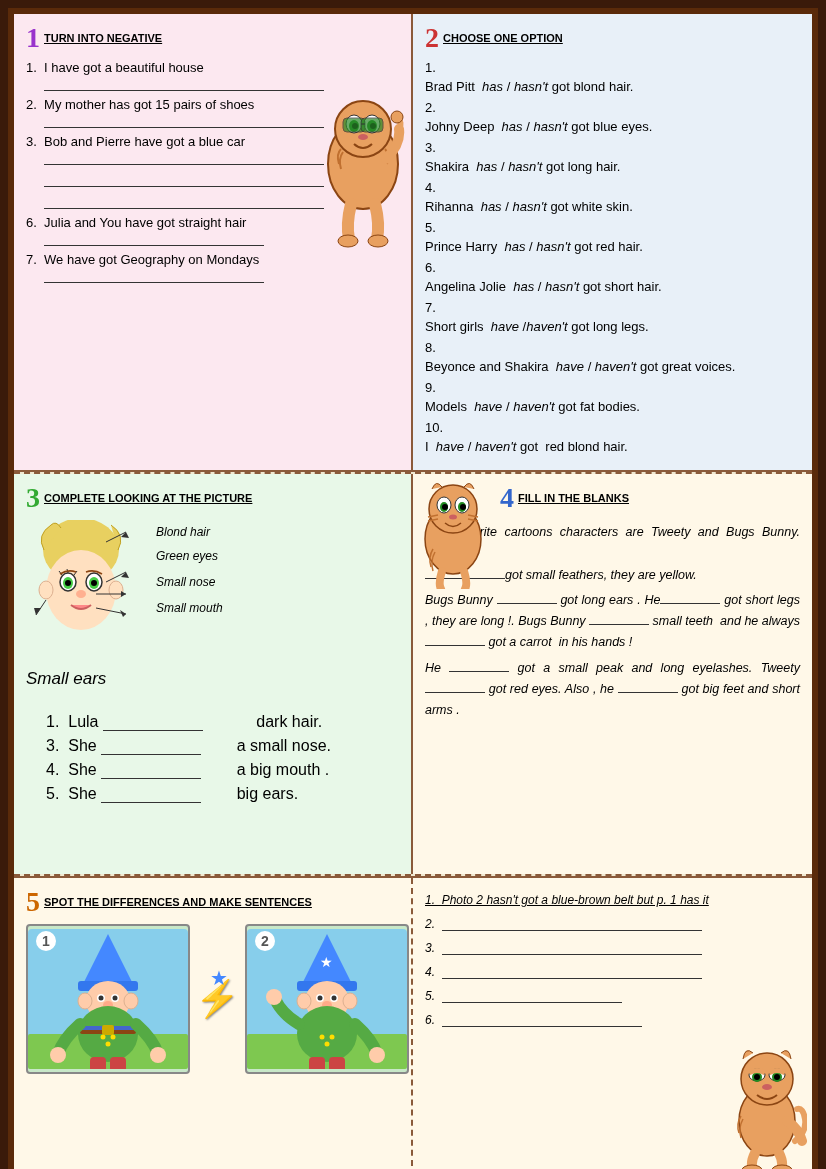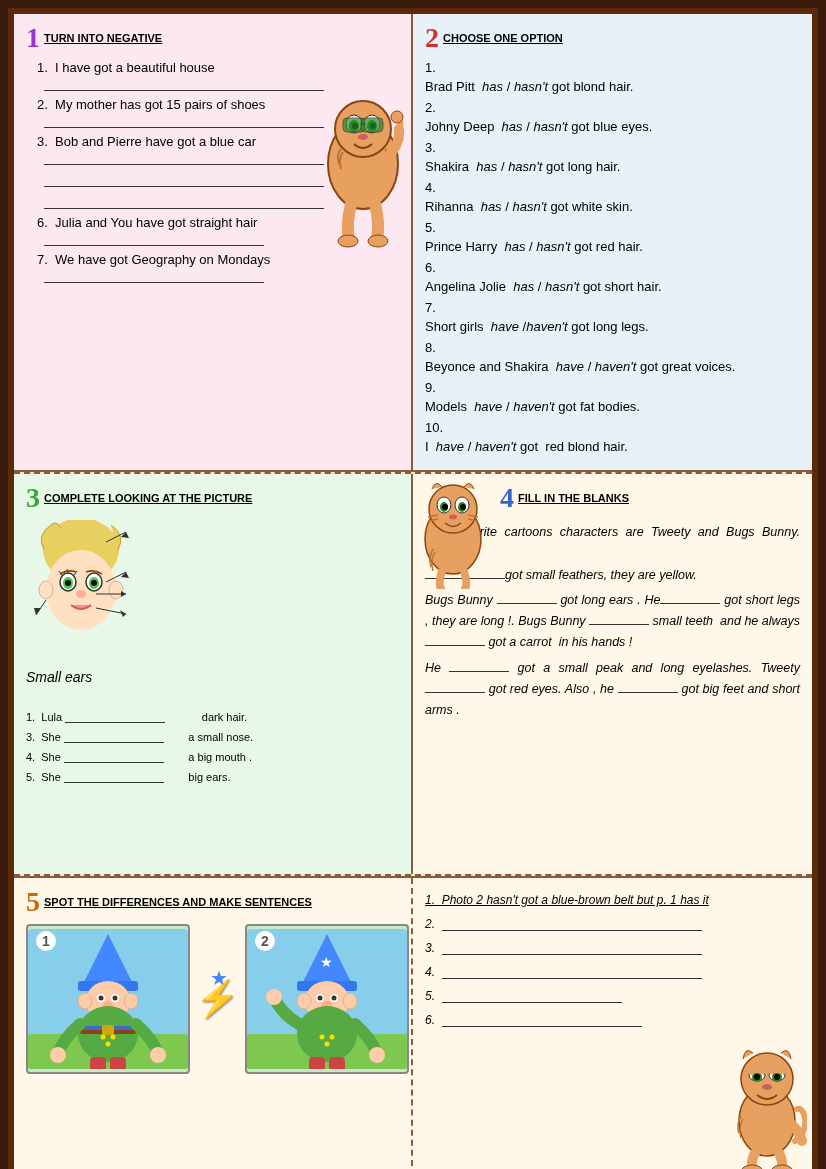--- a/index.html
+++ b/index.html
@@ -120,21 +120,20 @@
     }
     .numbered-list li {
       margin-bottom: 6px;
       display: flex;
       flex-direction: column;
     }
     .list-line {
       display: flex;
       align-items: flex-start;
       gap: 4px;
-      margin-left: 11px;
     }
     .underline-box {
       border-bottom: 1px solid #333;
       width: 280px;
       height: 14px;
       display: inline-block;
       margin-top: 2px;
       margin-left: 18px;
     }
 
@@ -227,21 +226,22 @@
     }
 
     
     .s3-fill-list {
       list-style: none;
       padding: 0;
       margin-top: 4px;
     }
     .s3-fill-list li {
       margin-bottom: 6px;
-      font-size: 11px;
+      font-size: 16px;
+      margin-left: 20px;
     }
     .s3-blank {
       display: inline-block;
       border-bottom: 1px solid #333;
       min-width: 100px;
       height: 14px;
       vertical-align: bottom;
     }
   </style>
 </head>
@@ -435,23 +435,37 @@
             <polygon points="100,74 95,71 95,77" fill="#333"></polygon>
 
             <line x1="70" y1="88" x2="100" y2="94" stroke="#333" stroke-width="1"></line>
             <polygon points="100,94 94,90 97,97" fill="#333"></polygon>
 
             <line x1="20" y1="80" x2="10" y2="95" stroke="#333" stroke-width="1"></line>
             <polygon points="10,95 15,88 8,88" fill="#333"></polygon>
           </svg>
         </div>
 
-      </div>
-
-      <div style="margin-bottom:24px; font-style:italic; font-size:14px;">Small ears</div>
+        <div class="face-labels">
+          <div class="face-label-item" style="margin-top:5px;">
+            <span class="italic">Blond hair</span>
+          </div>
+          <div class="face-label-item" style="margin-top:10px;">
+            <span class="italic">Green eyes</span>
+          </div>
+          <div class="face-label-item" style="margin-top:12px;">
+            <span class="italic">Small nose</span>
+          </div>
+          <div class="face-label-item" style="margin-top:12px;">
+            <span class="italic">Small mouth</span>
+          </div>
+        </div>
+      </div>
+
+      <div style="margin-bottom:24px; font-style:italic; font-size:17px;">Small ears</div>
 
       <ul class="s3-fill-list">
         <li>
           1.&nbsp; Lula <span class="s3-blank"></span>&nbsp;&nbsp;&nbsp;&nbsp;&nbsp;&nbsp;&nbsp;&nbsp;&nbsp;&nbsp;&nbsp; dark hair.
         </li>
         <li>
           3.&nbsp; She <span class="s3-blank"></span>&nbsp;&nbsp;&nbsp;&nbsp;&nbsp;&nbsp;&nbsp; a small nose.
         </li>
         <li>
           4.&nbsp; She <span class="s3-blank"></span>&nbsp;&nbsp;&nbsp;&nbsp;&nbsp;&nbsp;&nbsp; a big mouth .

